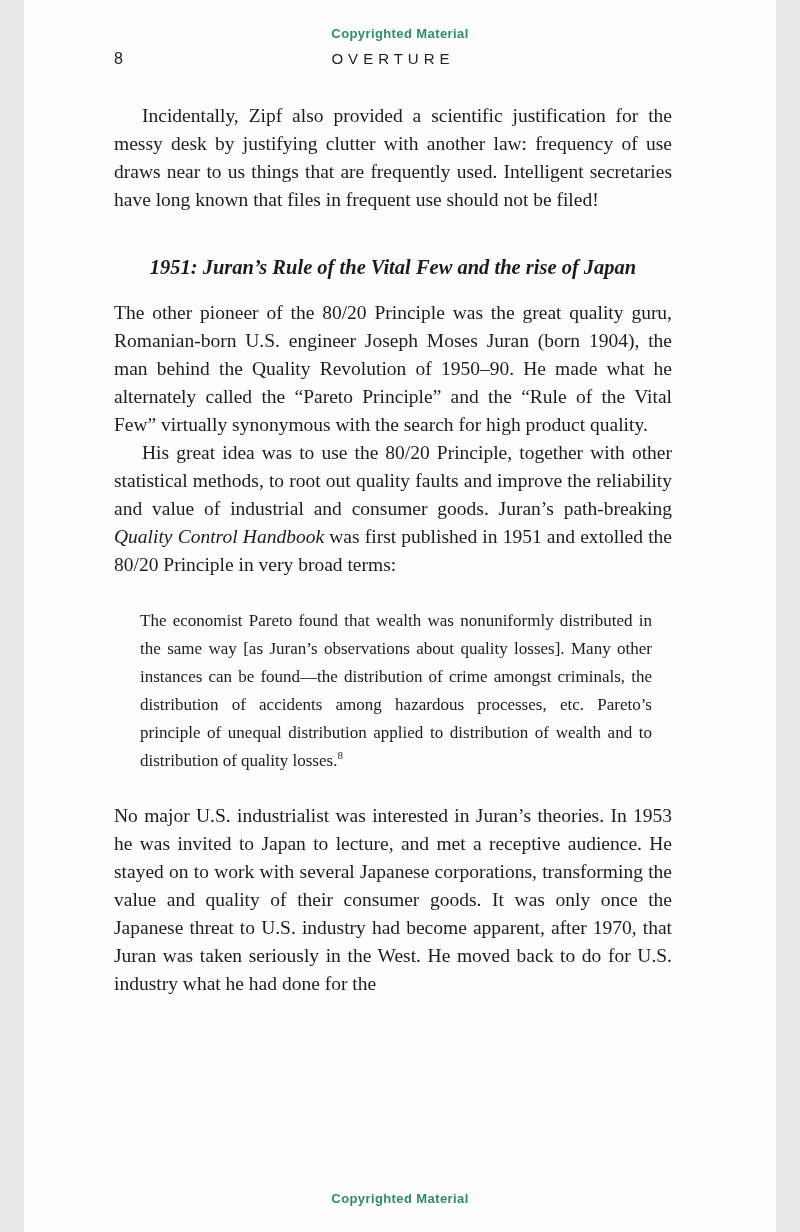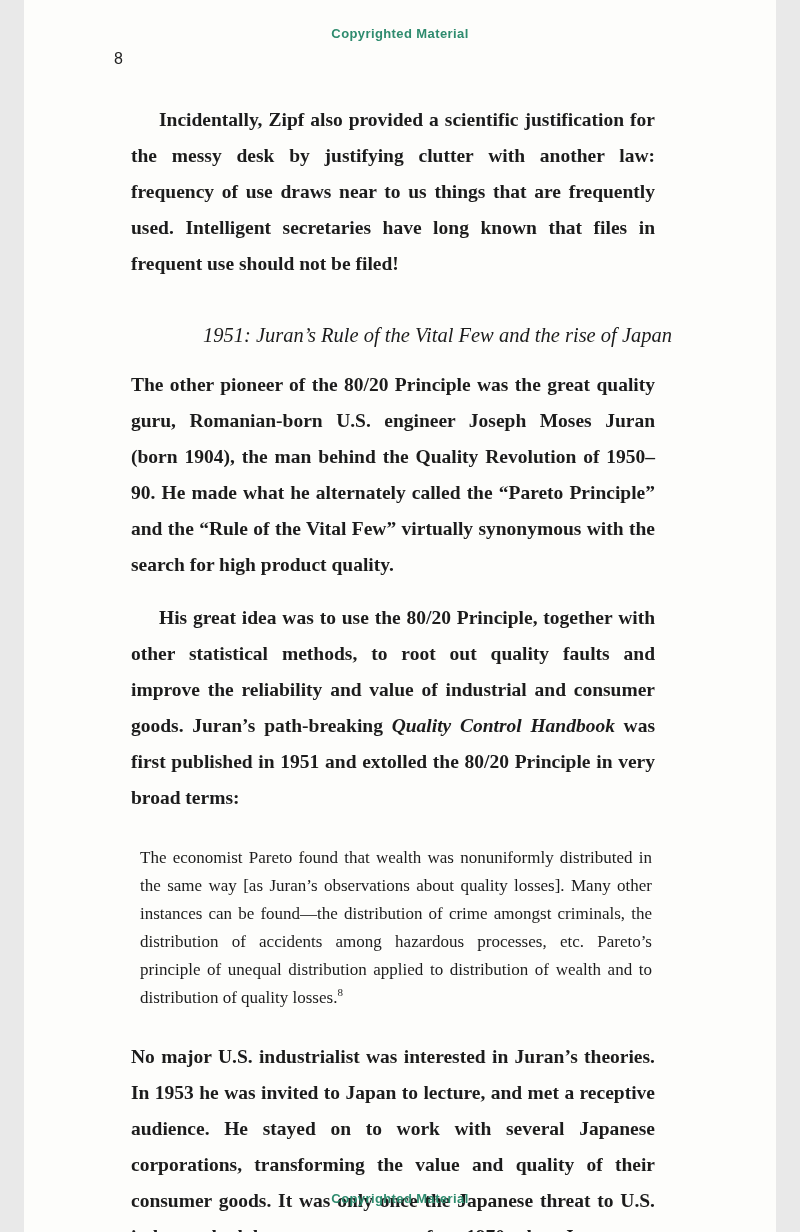--- a/index.html
+++ b/index.html
@@ -51,34 +51,33 @@
     left: 0;
     right: 0;
     top: 0;
     text-align: center;
     font-size: 15px;
     letter-spacing: 5px;
   }
 
   p.body {
     font-size: 19.5px;
-    line-height: 36px;
+    line-height: 28px;
     text-align: justify;
-    margin: 17px;
-    font-weight: bold;
+    margin: 0;
   }
   p.body.indent { text-indent: 28px; }
   p.first { margin-top: 30px; }
 
   h2.section-heading {
     font-size: 20.5px;
-    font-weight: normal;
+    font-weight: bold;
     font-style: italic;
     margin: 42px 0 20px 0;
-    text-align: right;
+    text-align: center;
   }
 
   blockquote.quote {
     font-size: 17px;
     line-height: 28px;
     text-align: justify;
     margin: 28px 20px 27px 26px;
   }
   blockquote.quote sup {
     font-size: 11px;
@@ -89,20 +88,21 @@
 </style>
 </head>
 <body>
 
 <div class="page">
 
   <div class="copyright top">Copyrighted Material</div>
 
   <div class="running-header">
     <span class="page-num">8</span>
+    <span class="chapter-title">OVERTURE</span>
   </div>
 
   <p class="body indent first">Incidentally, Zipf also provided a scientific justification for the messy desk by justifying clutter with another law: frequency of use draws near to us things that are frequently used. Intelligent secretaries have long known that files in frequent use should not be filed!</p>
 
   <h2 class="section-heading">1951: Juran’s Rule of the Vital Few and the rise of Japan</h2>
 
   <p class="body">The other pioneer of the 80/20 Principle was the great quality guru, Romanian-born U.S. engineer Joseph Moses Juran (born 1904), the man behind the Quality Revolution of 1950–90. He made what he alternately called the “Pareto Principle” and the “Rule of the Vital Few” virtually synonymous with the search for high product quality.</p>
 
 
   <p class="body indent"><span>His great idea was to use the 80/20 Principle, together with other statistical methods, to root out quality faults and improve the reliability and value of industrial and consumer goods. Juran’s path-breaking </span><em class="book-title">Quality Control Handbook</em><span> was first published in 1951 and extolled the 80/20 Principle in very broad terms:</span></p>

